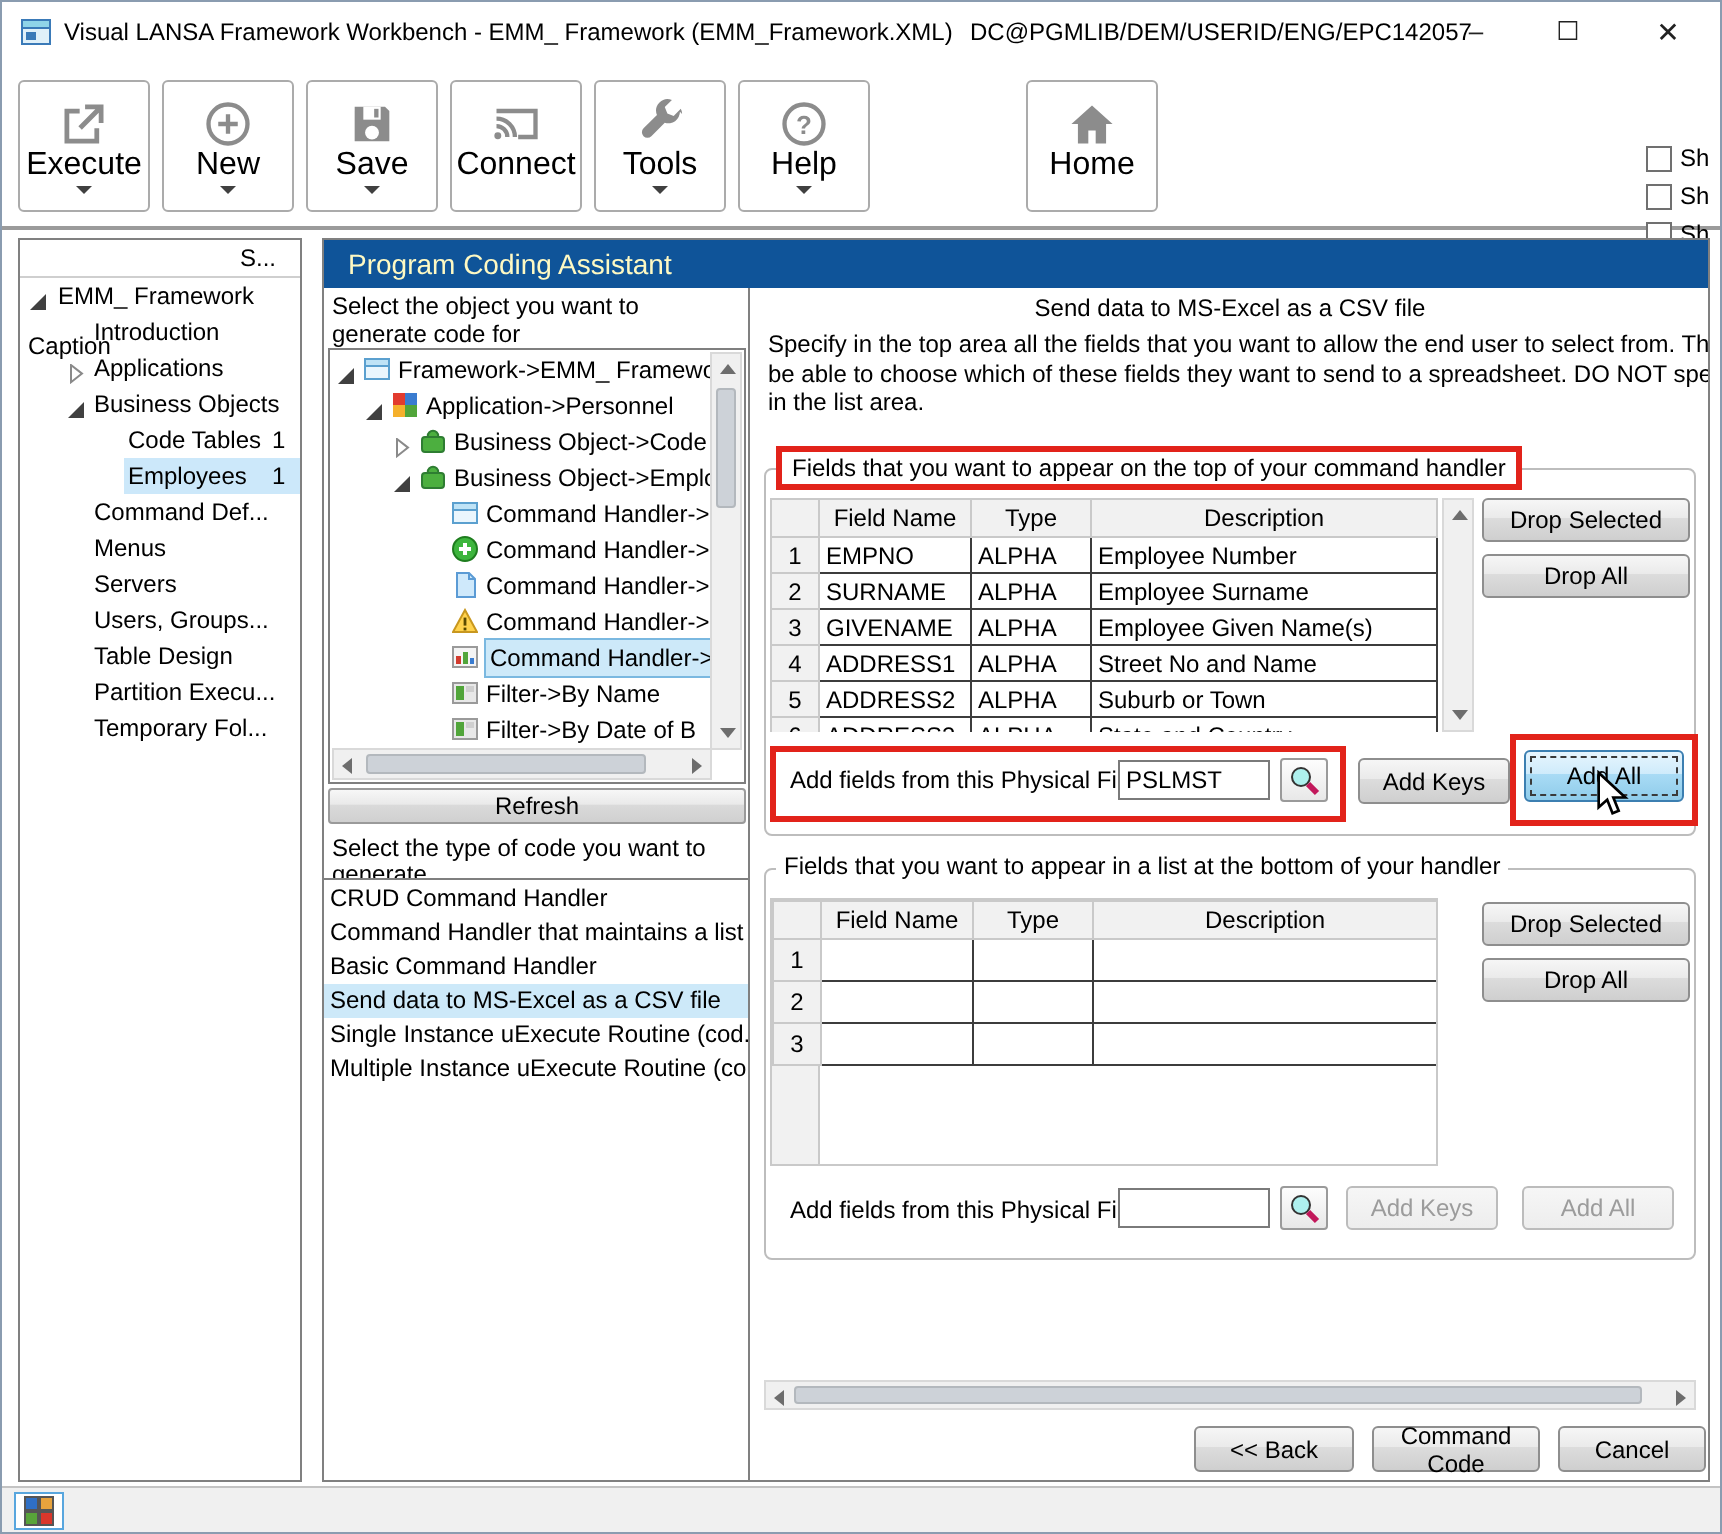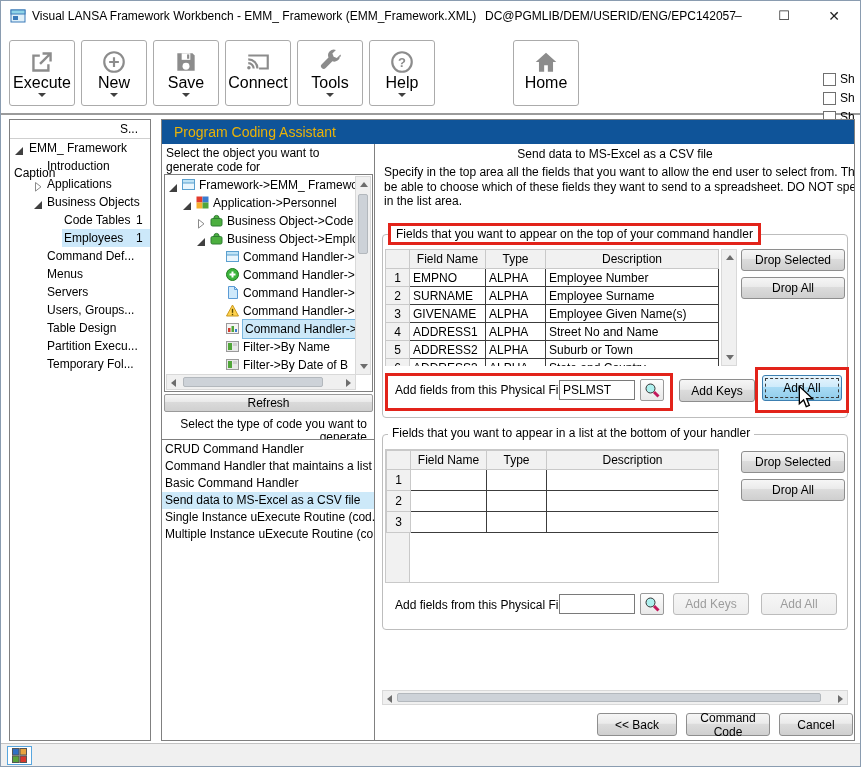--- a/index.html
+++ b/index.html
@@ -35,33 +35,33 @@
   .lp-header .c1 { width:107px; border-right:1px solid #ec4899; padding-left:4px; line-height:18px;margin-top:44px; }
   .lp-header .c2 { flex:1; padding-left:3px; line-height:18px; }
   .ltrow { position:relative; height:18px; line-height:18px; white-space:nowrap; }
   .ltrow .arr { position:absolute; top:4px; }
   .ltrow .lab { position:absolute; top:0; }
   .ltrow .cnt { position:absolute; left:126px; top:0; }
   .ltrow.sel { background:linear-gradient(to right,#fff 52px,#cce8fa 52px); }
 
   
   .workbench { position:absolute; left:160px; top:118px; width:694px; height:622px; border:1px solid #808080; background:#fff; }
-  .pca-header { position:absolute; left:0; top:0; right:0; height:24px; background:#0f5499; color:#eab308; font-size:14px; line-height:24px; padding-left:12px; }
+  .pca-header { position:absolute; left:0; top:0; right:0; height:24px; background:#0f5499; color:#fef9c3; font-size:14px; line-height:24px; padding-left:12px; }
   .middle { position:absolute; left:0; top:24px; width:213px; bottom:0; border-right:1px solid #808080; }
   .prompt1 { padding:2px 4px; line-height:14px; }
   .objtree { position:absolute; left:2px; top:30px; width:209px; height:218px; border:1px solid #7f7f7f; overflow:hidden; }
   .ot-rows { position:absolute; left:1px; top:1px; width:190px; height:198px; overflow:hidden; }
   .otrow { position:relative; height:18px; line-height:18px; white-space:nowrap; }
   .otrow .arr { position:absolute; top:4px; }
   .otrow .ticon { position:absolute; top:2px; width:13px; height:13px; }
   .otrow .lab { position:absolute; top:0; white-space:nowrap; }
   .otrow .lab.sel { background:#cde9f9; outline:1px solid #7ab8e0; padding:0 2px; }
   .refresh { position:absolute; left:2px; top:250px; width:209px; height:18px; font-size:12px;
              background:linear-gradient(#f7f7f7,#e9e9e9 45%,#dadada 46%,#d0d0d0); border:1px solid #9a9a9a; border-radius:2px; text-align:center; line-height:16px; }
-  .prompt2 { position:absolute; left:2px; top:272px; width:205px; height:23px; overflow:hidden; line-height:13px; padding:2px 2px;text-align:right; }
+  .prompt2 { position:absolute; left:2px; top:272px; width:205px; height:23px; overflow:hidden; line-height:13px; padding:2px 2px; }
   .codelist { position:absolute; left:0; top:295px; right:0; bottom:0; border-top:1px solid #7f7f7f; background:#fff; padding-top:1px; }
   .clrow { height:17px; line-height:17px; padding-left:3px; white-space:nowrap; overflow:hidden; }
   .clrow.sel { background:#cde9f9; }
 
   
   .rpanel { position:absolute; left:214px; top:24px; right:0; bottom:0; overflow:hidden; }
   .rtitle { position:absolute; left:0; top:3px; width:100%; text-align:center; }
   .rdesc { position:absolute; left:8px; top:21px; width:471px; height:45px; overflow:hidden; }
   .rdesc div { white-space:nowrap; line-height:14.5px; }
   .group { position:absolute; border:1px solid #bdbdbd; border-radius:4px; background:#fff; }

